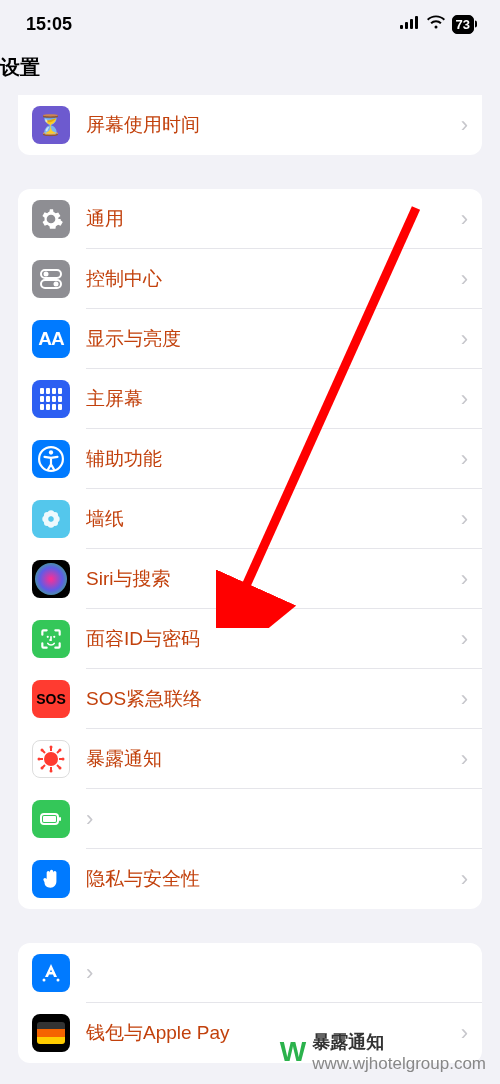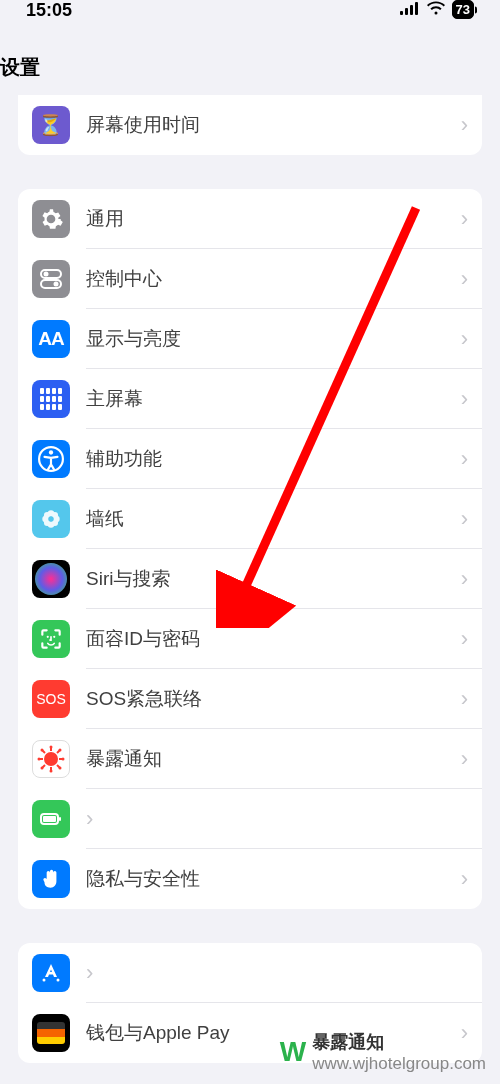--- a/index.html
+++ b/index.html
@@ -8,21 +8,21 @@
       background: #f2f2f7;
       width: 500px;
       height: 1084px;
       overflow: hidden;
       position: relative;
     }
     .status-bar {
       height: 48px;
       display: flex;
       justify-content: space-between;
-      align-items: flex-start;
+      align-items: center;
       padding: 0 26px;
       font-size: 18px;
       font-weight: 600;
     }
     .status-right { display: flex; align-items: center; gap: 6px; }
     .signal-icon, .wifi-icon { font-size: 16px; }
     .battery {
       display: flex; align-items: center;
       border: 1.5px solid #000; border-radius: 5px;
       padding: 1px 3px; font-size: 13px; font-weight: 700;
@@ -53,21 +53,21 @@
     }
     .row:not(:last-child)::after {
       content: ""; position: absolute; bottom: 0; left: 68px; right: 0;
       height: 1px; background: #e5e5ea;
     }
     .icon-box {
       width: 38px; height: 38px; border-radius: 8px;
       display: flex; align-items: center; justify-content: center;
       flex-shrink: 0; margin-right: 16px;
     }
-    .label { font-size: 19px; flex: 1; color: #404040; }
+    .label { font-size: 19px; flex: 1; color: #c2410c; }
     .chevron { color: #c7c7cc; font-size: 22px; font-weight: 300; }
     
     .bg-purple { background: #6d5acf; }
     .bg-gray { background: #8e8e93; }
     .bg-gray2 { background: #8e8e93; }
     .bg-blue { background: #007aff; }
     .bg-darkblue { background: #2c5ff2; }
     .bg-blue2 { background: #007aff; }
     .bg-teal { background: #54c7ec; }
     .bg-black { background: #000; }
@@ -84,21 +84,21 @@
     
     .watermark {
       position: absolute; bottom: 10px; right: 14px;
       display: flex; align-items: center; gap: 6px;
       font-size: 18px; font-weight: 600; color: #333;
     }
     .watermark .sub { font-size: 17px; color: #888; font-weight: 400; display: block; }
     .watermark-w { color: #2bb24c; font-size: 28px; font-weight: 800; }
     
     .aa-text { color: #ffffff; font-size: 19px; font-weight: 600; letter-spacing: -1px; }
-    .sos-text { color: #ffffff; font-size: 14px; font-weight: 400; }
+    .sos-text { color: #000000; font-size: 14px; font-weight: 700; }
     .grid-dots {
       width: 26px; height: 26px; display: grid;
       grid-template-columns: repeat(4,1fr); grid-template-rows: repeat(3,1fr);
       gap: 2px; padding: 2px;
     }
     .grid-dots span { background: #fff; border-radius: 1px; }
     .gear-svg, .access-svg, .flower-svg, .face-svg, .hand-svg, .battery-svg {
       width: 26px; height: 26px;
     }
     .siri-circle {

